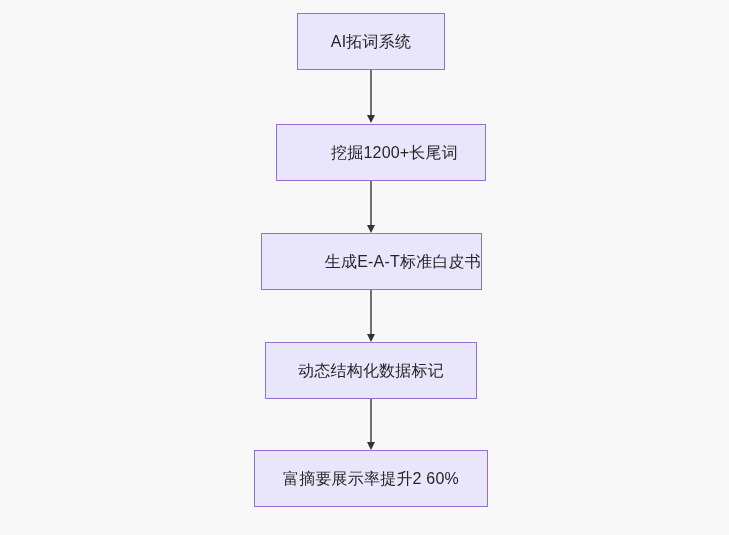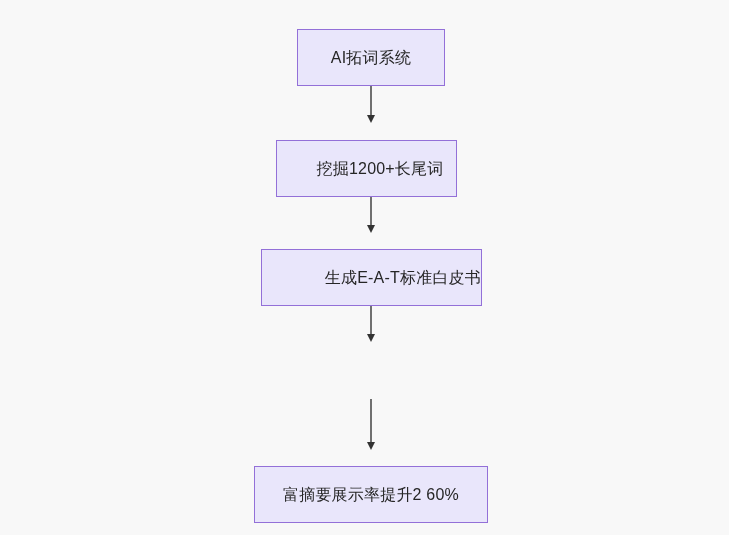--- a/index.html
+++ b/index.html
@@ -24,21 +24,20 @@
 
   .flow-node {
     position: absolute;
     box-sizing: border-box;
     background: #e9e6fb;
     border: 1.5px solid #9370d8;
     display: flex;
     align-items: center;
     justify-content: center;
     height: 57px;
-    margin-top: 16px;
   }
 
   .flow-node-label {
     color: #262626;
     font-size: 16px;
     line-height: 1;
     letter-spacing: 0.2px;
     white-space: nowrap;
     font-family: "Liberation Sans", "DejaVu Sans", sans-serif;
   }
@@ -72,26 +71,29 @@
   <div class="flow-edge" style="left:370px; top:290px; height:44px;"></div>
   <div class="flow-arrowhead" style="left:366.5px; top:334px;"></div>
 
   <div class="flow-edge" style="left:370px; top:399px; height:43px;"></div>
   <div class="flow-arrowhead" style="left:366.5px; top:442px;"></div>
 
   <div class="flow-node" style="left:297px; top:13px; width:148px;">
     <span class="flow-node-label">AI拓词系统</span>
   </div>
 
-  <div class="flow-node" style="left:276px; top:124px; width:181px;padding-left:27px;">
+  <div class="flow-node" style="left:276px; top:124px; width:210px;padding-left:27px;">
     <span class="flow-node-label">挖掘1200+长尾词</span>
   </div>
 
   <div class="flow-node" style="left:261px; top:233px; width:221px;justify-content:flex-end;">
     <span class="flow-node-label">生成E-A-T标准白皮书</span>
   </div>
 
+  <div class="flow-node" style="left:265px; top:342px; width:212px;">
+    <span class="flow-node-label">动态结构化数据标记</span>
+  </div>
 
   <div class="flow-node" style="left:254px; top:450px; width:234px;">
     <span class="flow-node-label">富摘要展示率提升2 60%</span>
   </div>
 
 </div>
 
 </body></html>

